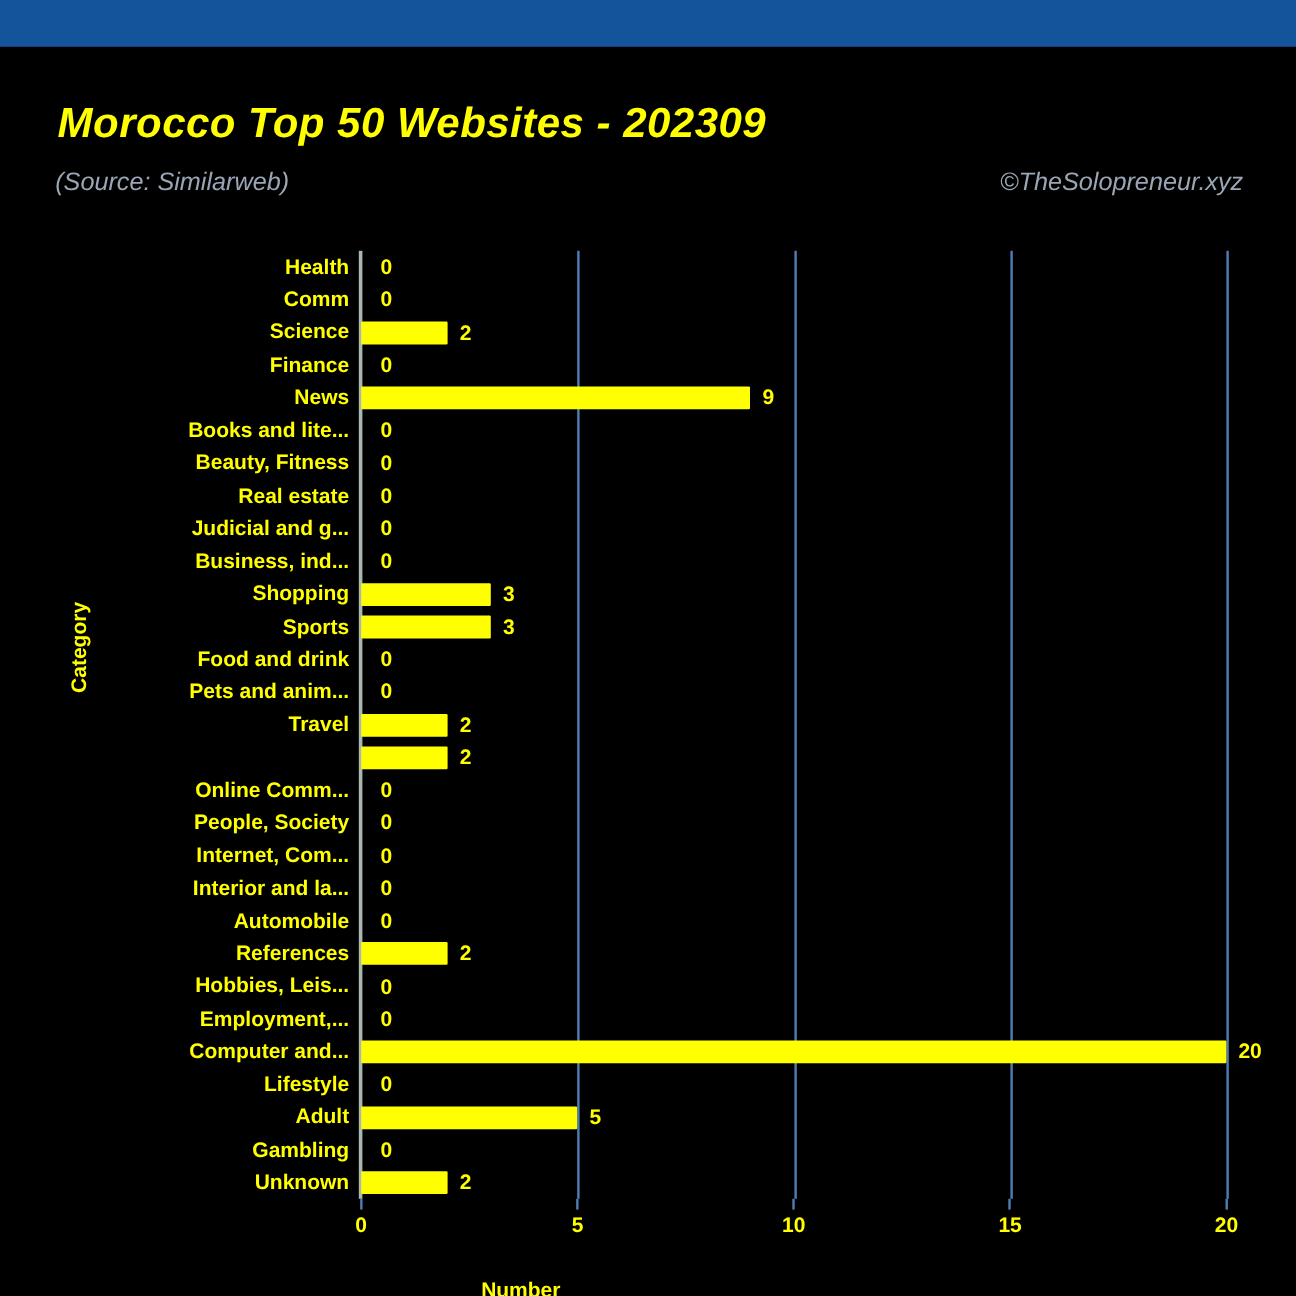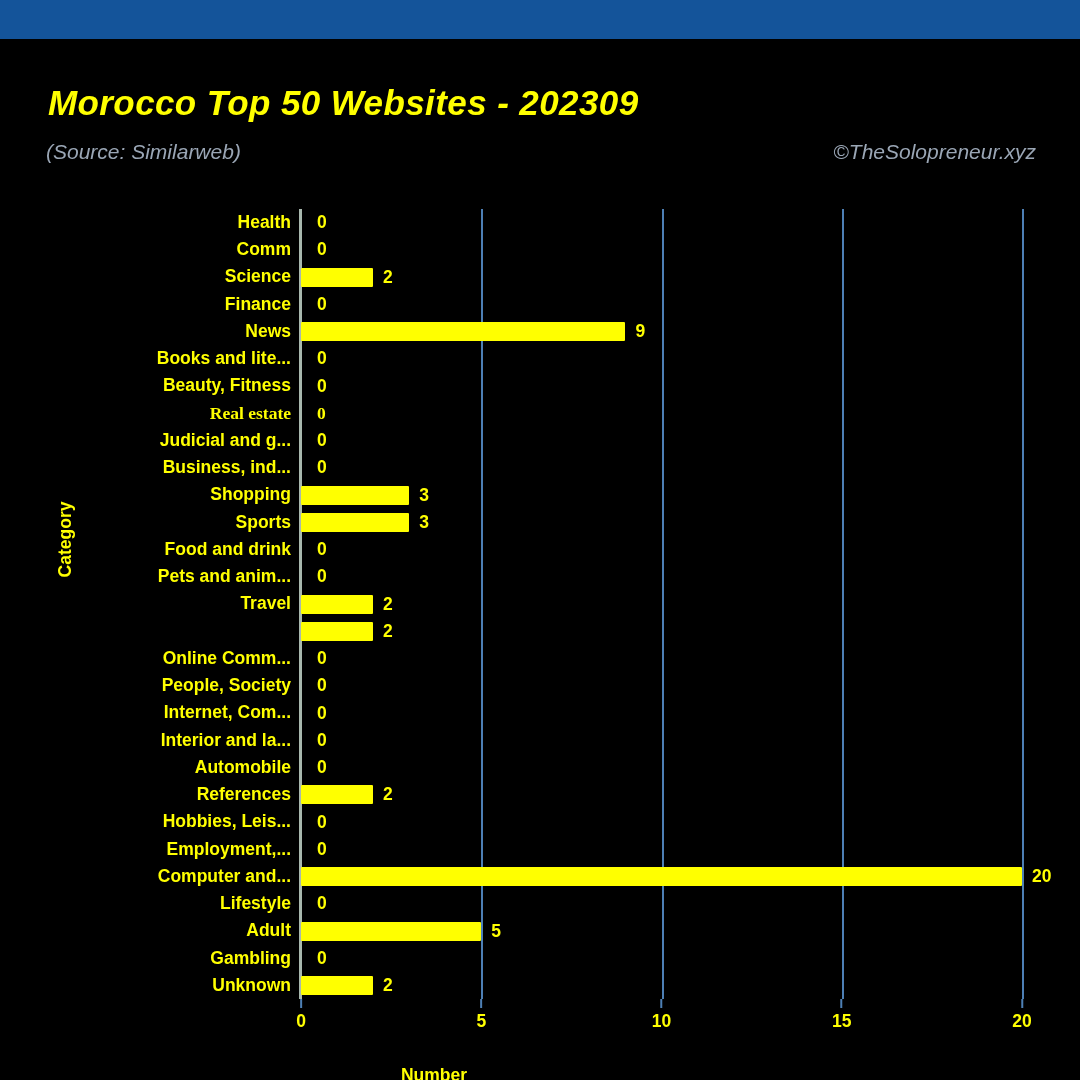--- a/index.html
+++ b/index.html
@@ -230,21 +230,21 @@
         <div class="bar-wrap">
           <div class="bar-value zero">0</div>
         </div>
       </div>
       <div class="row" style="top: 163.448px;">
         <div class="cat-label">Beauty, Fitness</div>
         <div class="bar-wrap">
           <div class="bar-value zero">0</div>
         </div>
       </div>
-      <div class="row" style="top: 190.69px; font-family: Liberation Serif, serif;">
+      <div class="row" style="top: 190.69px;">
         <div class="cat-label">Real estate</div>
         <div class="bar-wrap">
           <div class="bar-value zero">0</div>
         </div>
       </div>
       <div class="row" style="top: 217.931px;">
         <div class="cat-label">Judicial and g...</div>
         <div class="bar-wrap">
           <div class="bar-value zero">0</div>
         </div>

